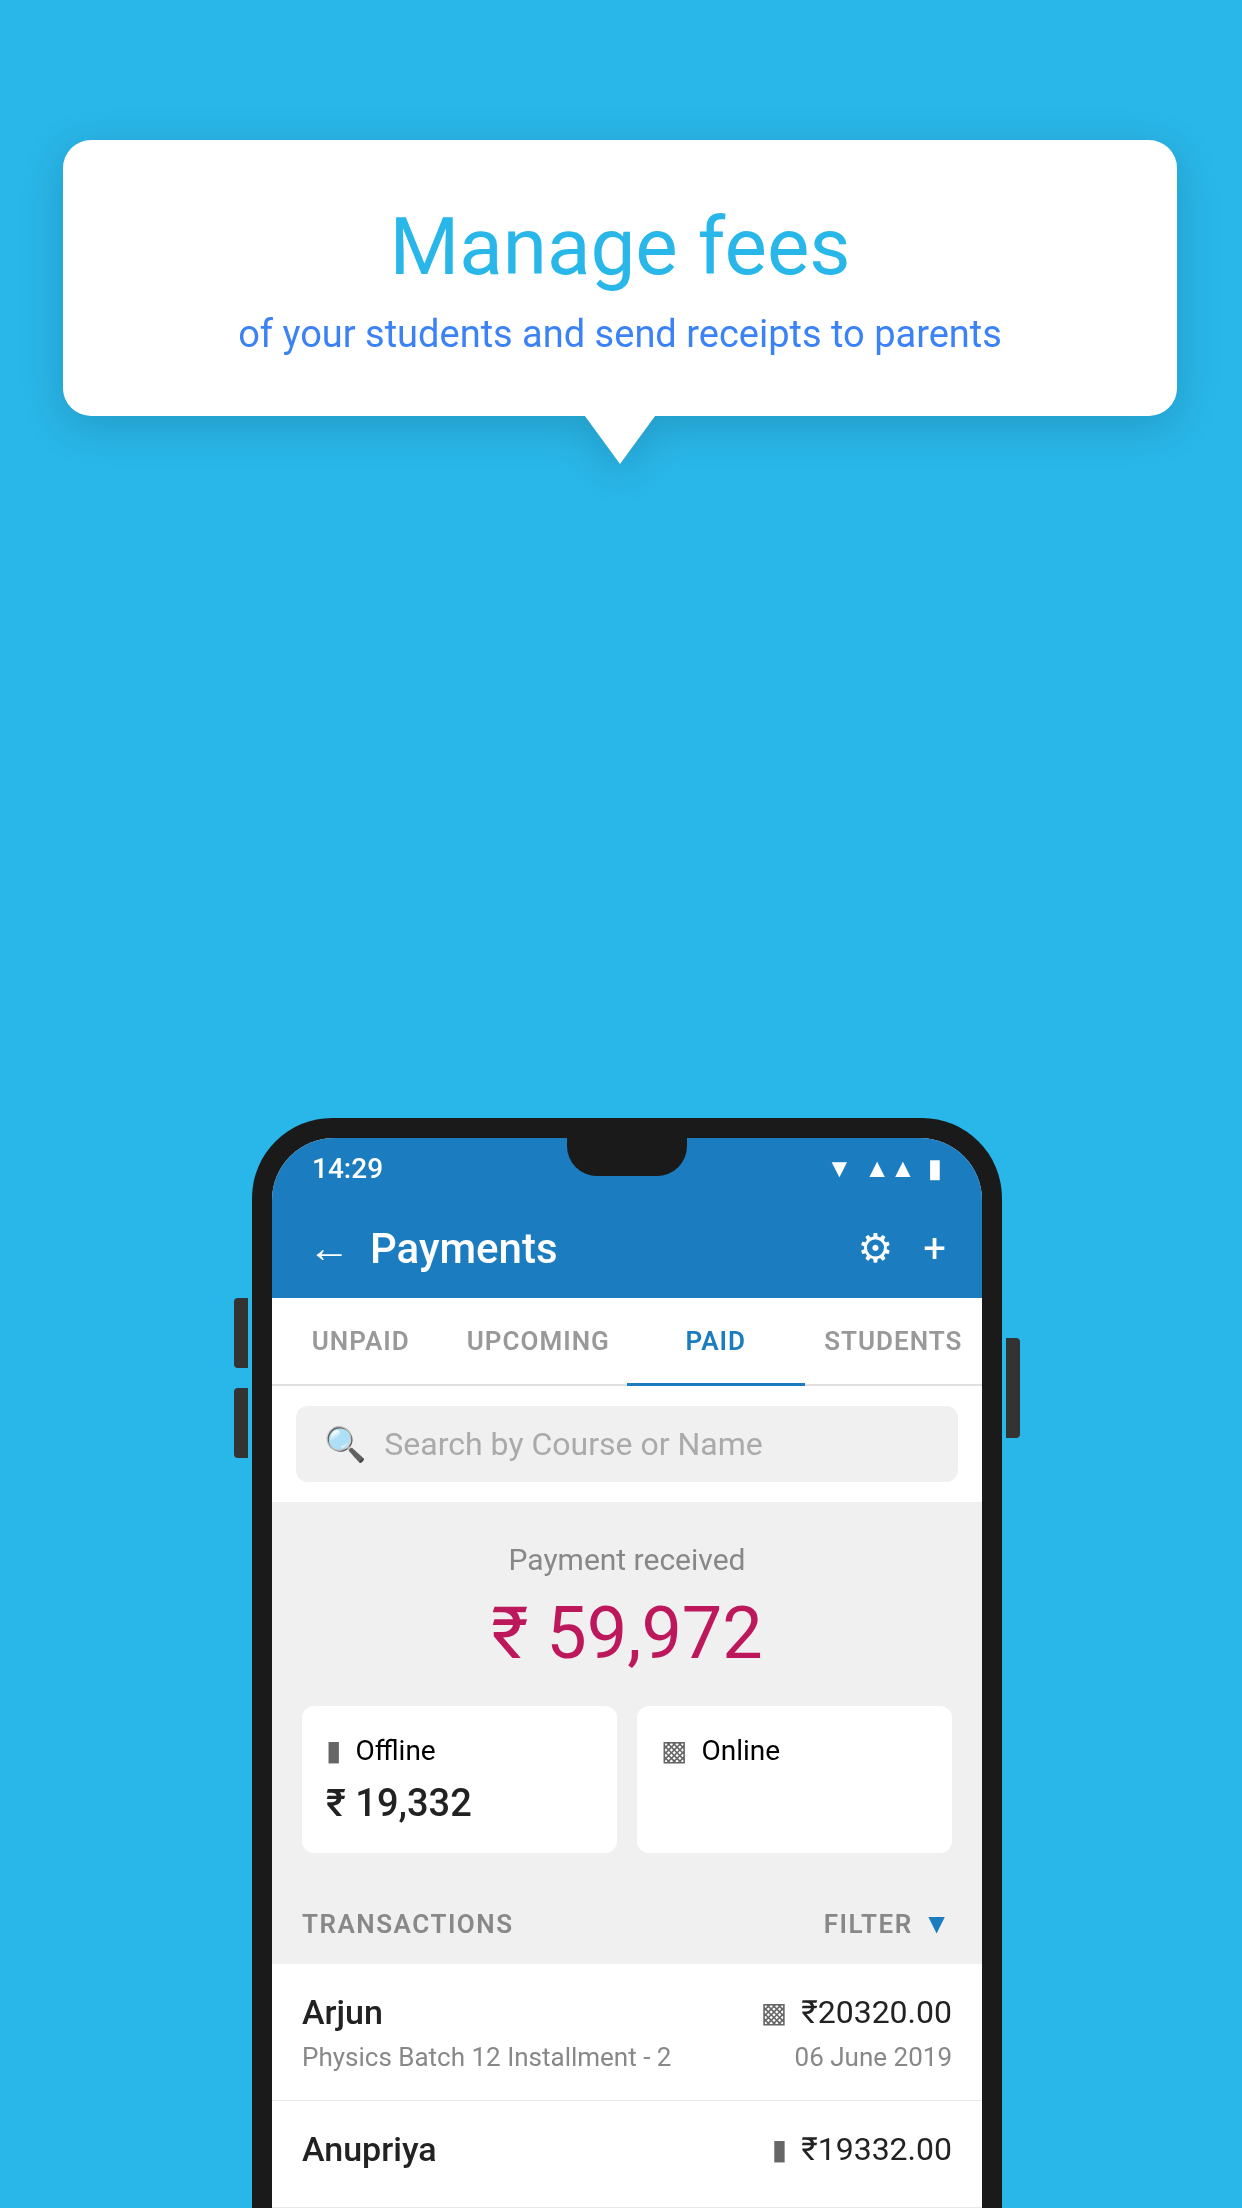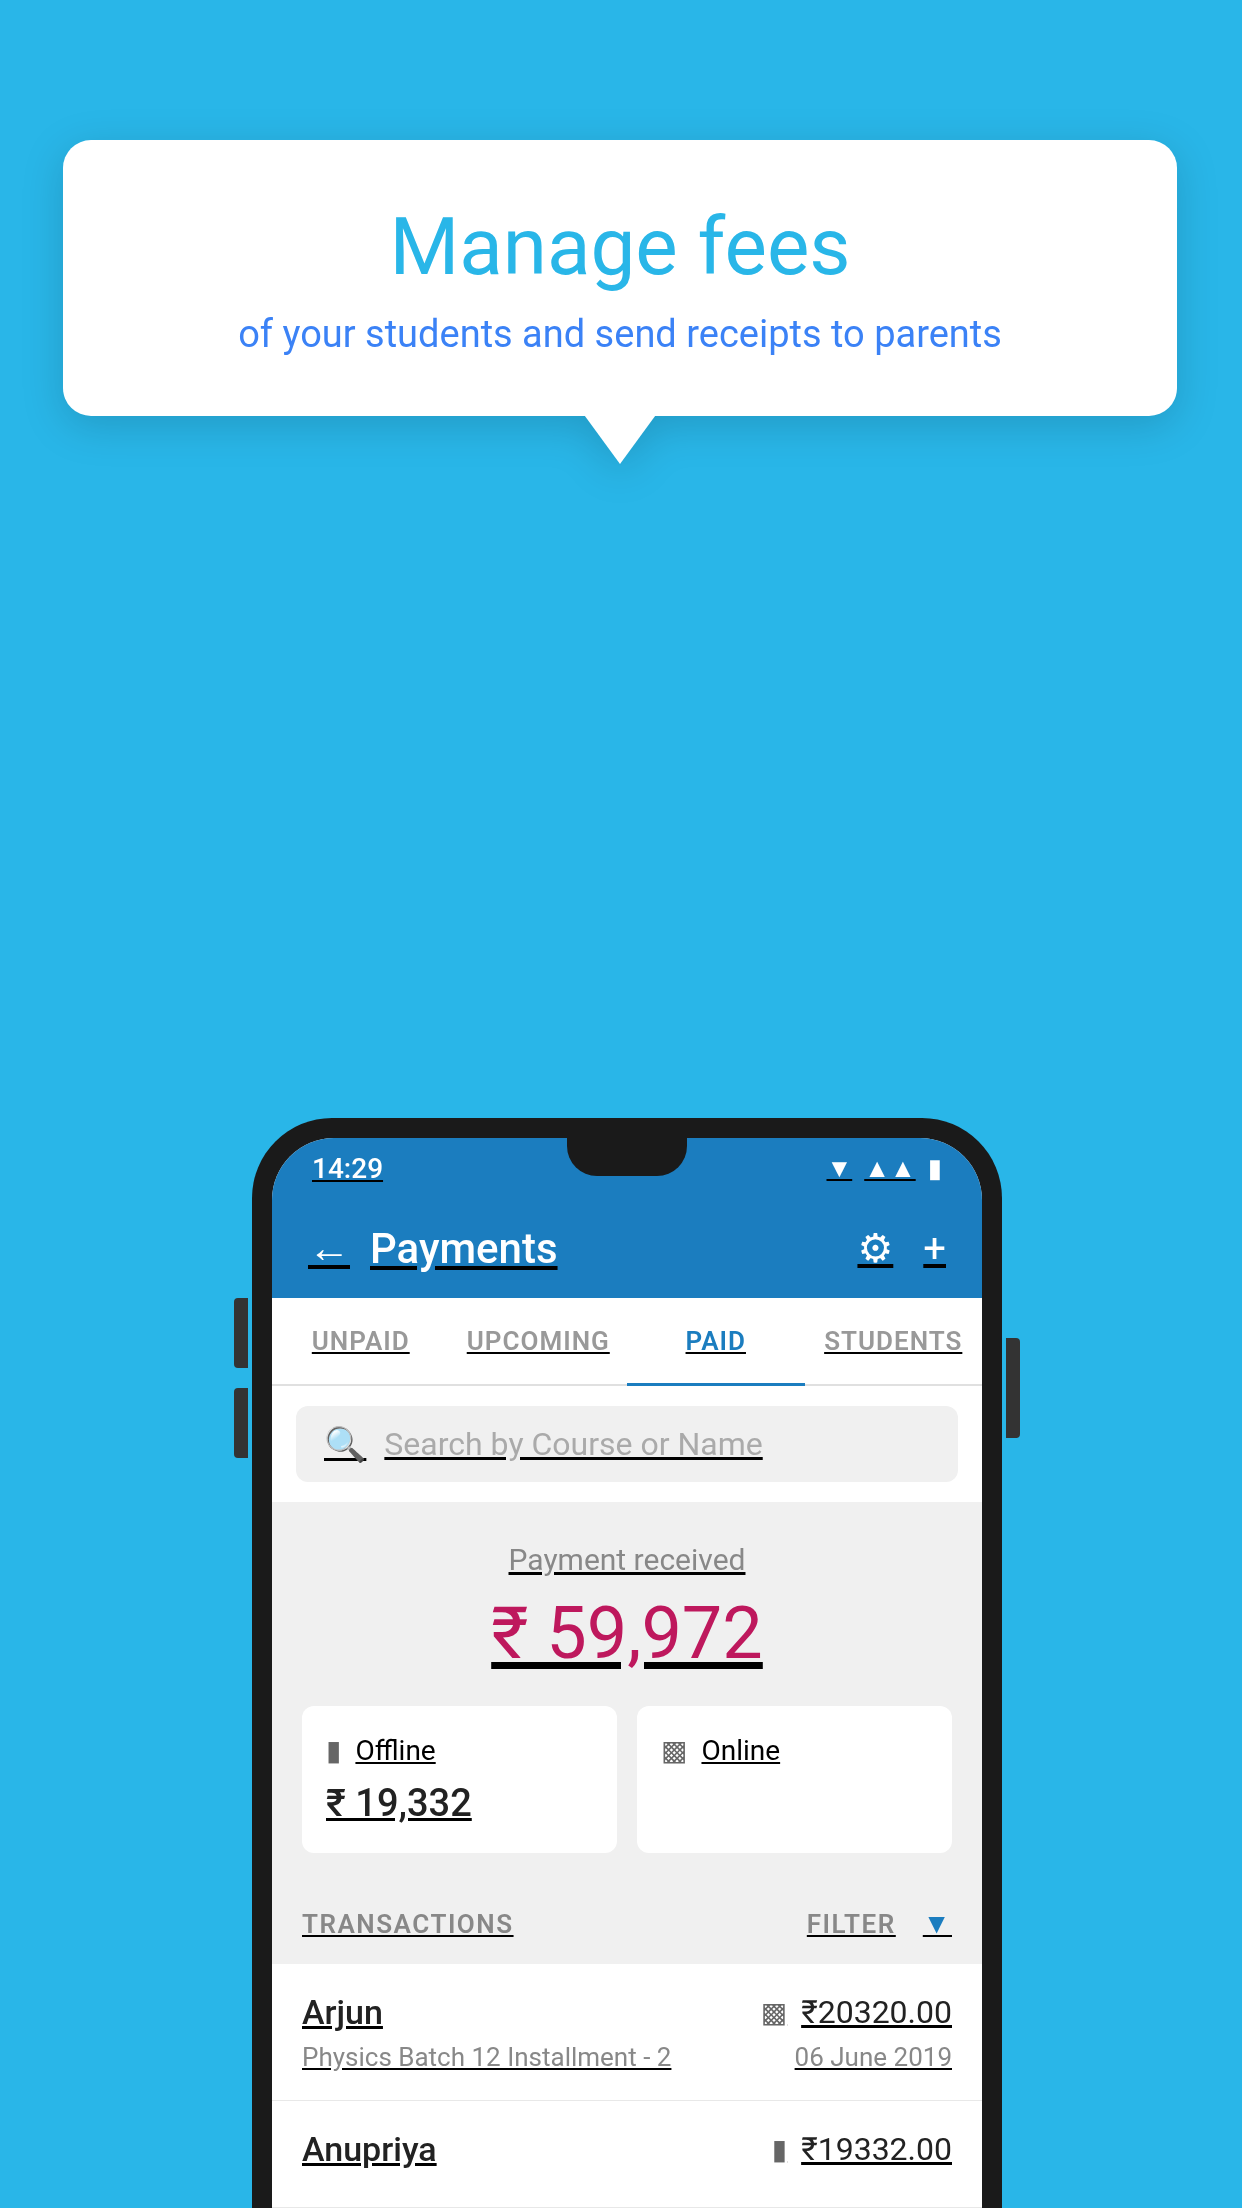--- a/index.html
+++ b/index.html
@@ -52,21 +52,20 @@
       font-weight: 400;
     }
 
     
     .phone-wrapper {
       position: absolute;
       bottom: 0;
       left: 50%;
       transform: translateX(-50%);
       width: 738px;
-      text-decoration: underline;
     }
 
     .phone-outer {
       position: relative;
       width: 750px;
       background: #1a1a1a;
       border-radius: 80px 80px 0 0;
       padding: 20px;
       padding-bottom: 0;
     }
@@ -283,21 +282,21 @@
     .transactions-label {
       font-size: 26px;
       color: #888;
       font-weight: 600;
       letter-spacing: 1.5px;
     }
 
     .filter-btn {
       display: flex;
       align-items: center;
-      gap: 27px;
+      gap: 10px;
       font-size: 26px;
       color: #888;
       font-weight: 600;
       letter-spacing: 1.5px;
     }
 
     .filter-icon {
       color: #1b7dbf;
       font-size: 28px;
     }

